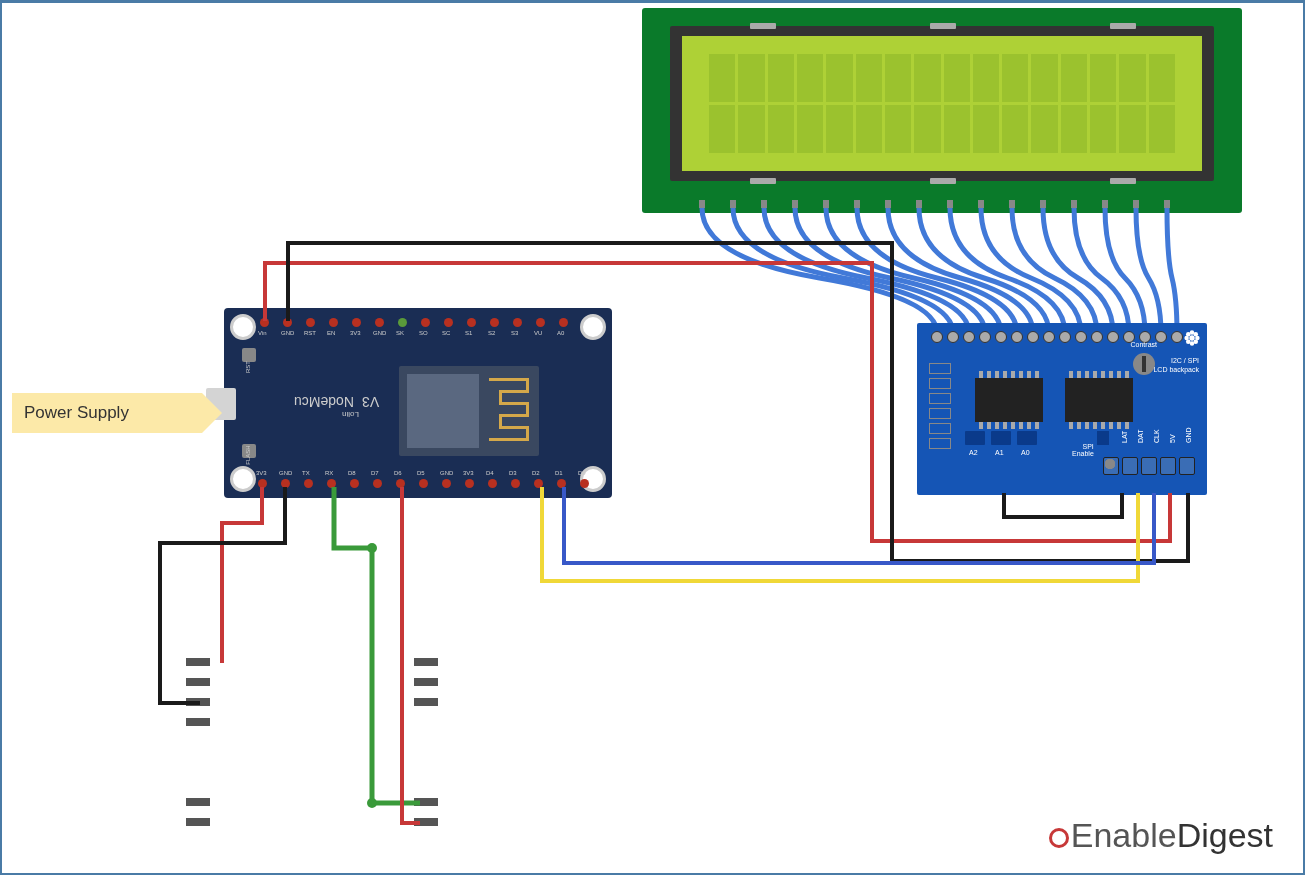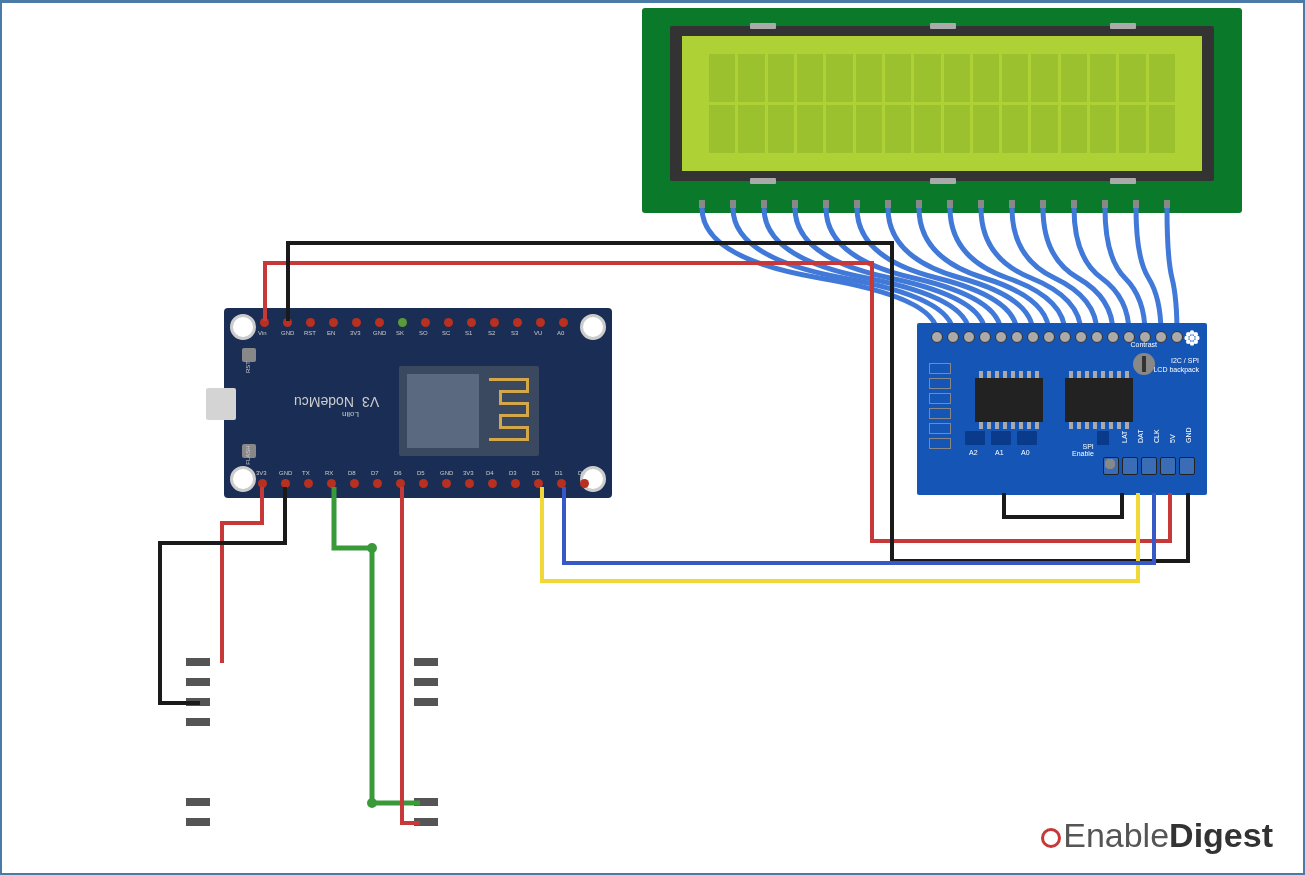--- a/index.html
+++ b/index.html
@@ -31,21 +31,21 @@
 .i2c-chip{position:absolute;width:68px;height:44px;background:#222}
 .i2c-chip-leg{position:absolute;width:4px;height:7px;background:#aaa}
 .i2c-hole{position:absolute;width:10px;height:10px;background:#aaa;border-radius:50%;border:1px solid #333}
 .i2c-label{position:absolute;font-size:7px;color:#fff}
 .i2c-pot{position:absolute;top:30px;right:52px;width:22px;height:22px;background:#888;border-radius:50%}
 .i2c-pot::after{content:'';position:absolute;top:3px;left:9px;width:4px;height:16px;background:#333}
 .terminal-block{width:14px;height:16px;background:#3a6db5;border:1px solid #222;border-radius:2px}
 .terminal-screw{position:absolute;width:10px;height:10px;background:#888;border-radius:50%}
 .i2c-flower{position:absolute;top:6px;right:6px;width:18px;height:18px}
 .logo{position:absolute;bottom:18px;right:30px;font-size:34px;color:#555;font-weight:300}
-.logo b{font-weight:700;color:#333}
+.logo b{font-weight:400;color:#333}
 .logo-dot{display:inline-block;width:14px;height:14px;border:3px solid #c73838;border-radius:50%;vertical-align:middle;margin-right:2px}
 </style>
 </head>
 <body>
 
 <div class="container">
 
 <div class="lcd-module">
   <div class="lcd-screen">
     <div class="lcd-inner">
@@ -361,20 +361,23 @@
   <div class="usb-port"></div>
   <div class="nodemcu-btn" style="top:40px;left:18px"></div>
   <span class="nodemcu-label" style="top:56px;left:18px;transform:rotate(-90deg)">RST</span>
   <div class="nodemcu-btn" style="bottom:40px;left:18px"></div>
   <span class="nodemcu-label" style="bottom:40px;left:14px;transform:rotate(-90deg)">FLASH</span>
   <div class="nodemcu-text" style="top:86px;left:70px;font-size:14px">NodeMcu</div>
   <div class="nodemcu-text" style="top:86px;left:138px;font-size:14px">V3</div>
   <div class="nodemcu-text" style="top:102px;left:118px;font-size:8px">Lolin</div>
 </div>
 
+<div class="power-label">
+  <span>Power Supply</span>
+</div>
 
 <div id="em18-pins">
       <div class="em18-pin" style="top: 655px; left: 184px;"></div>
       <div class="em18-pin" style="top: 675px; left: 184px;"></div>
       <div class="em18-pin" style="top: 695px; left: 184px;"></div>
       <div class="em18-pin" style="top: 715px; left: 184px;"></div>
       <div class="em18-pin" style="top: 795px; left: 184px;"></div>
       <div class="em18-pin" style="top: 815px; left: 184px;"></div>
       <div class="em18-pin" style="top: 655px; left: 412px;"></div>
       <div class="em18-pin" style="top: 675px; left: 412px;"></div>

